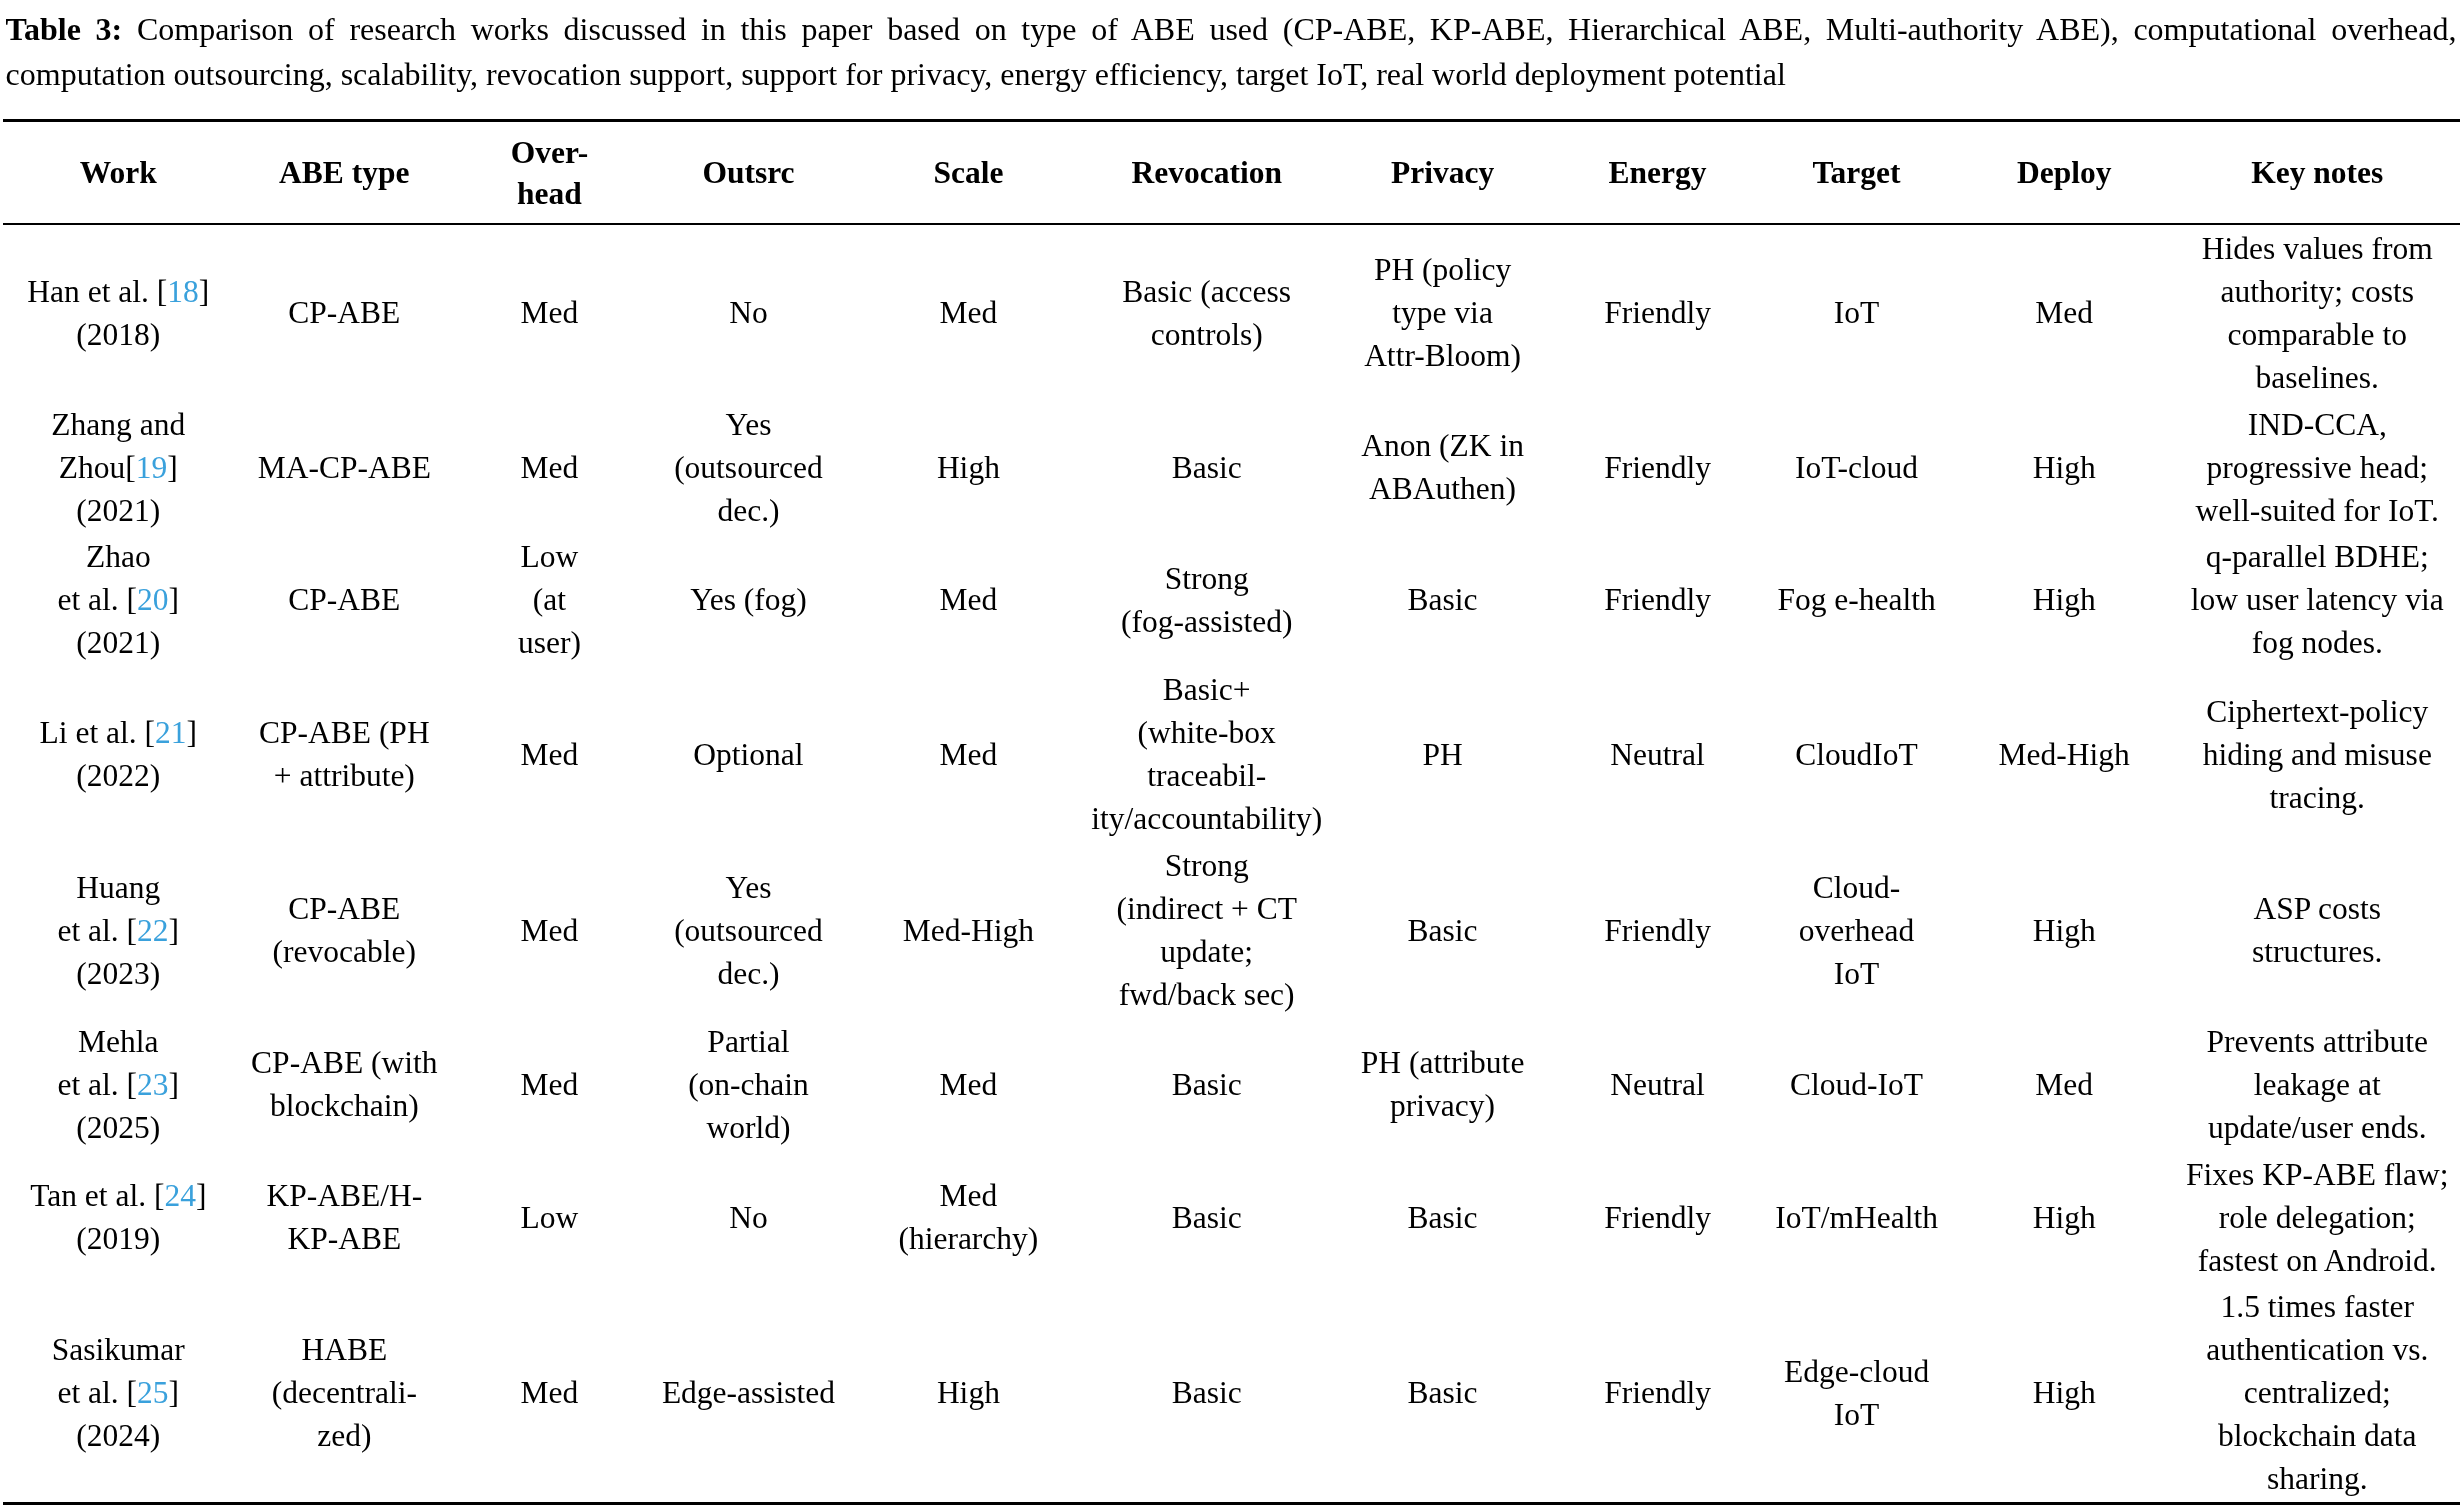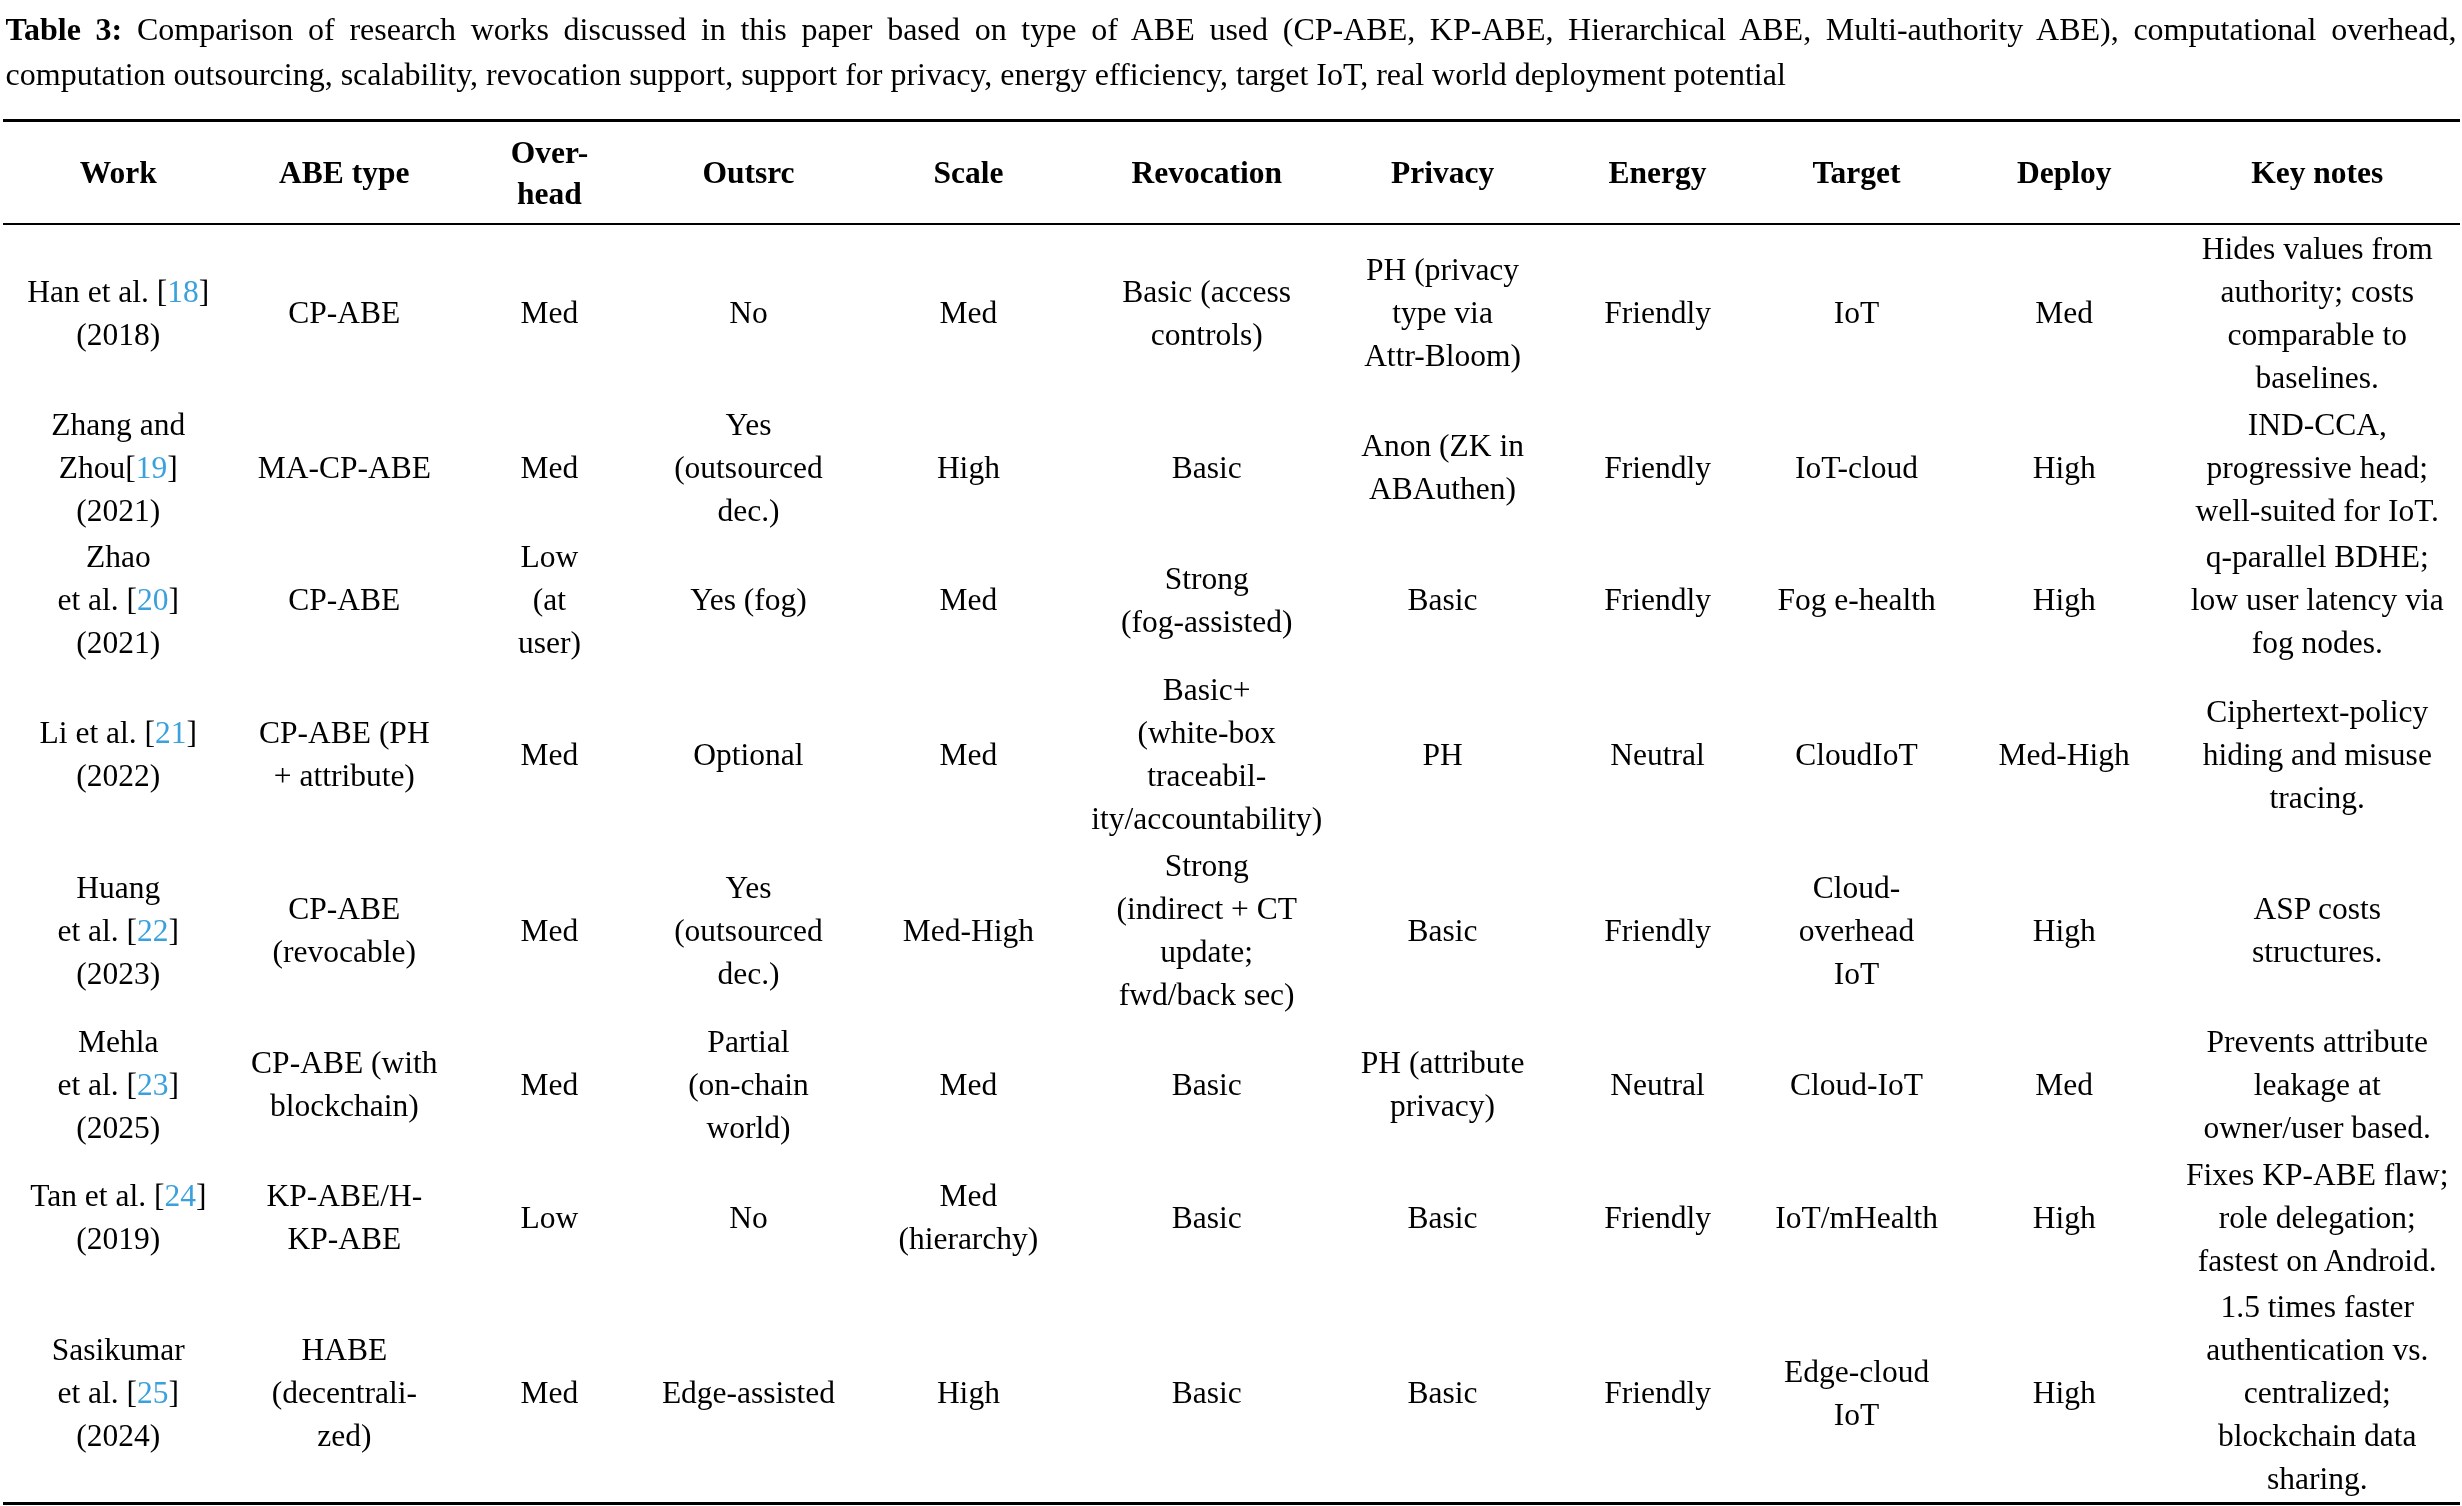--- a/index.html
+++ b/index.html
@@ -96,21 +96,21 @@
     <tbody id="body-rows">
         <tr>
           <td>Han et al. [<span class="cite">18</span>]
 (2018)</td>
           <td>CP-ABE</td>
           <td>Med</td>
           <td>No</td>
           <td>Med</td>
           <td>Basic (access
 controls)</td>
-          <td>PH (privacy
+          <td>PH (policy
 type via
 Attr-Bloom)</td>
           <td>Friendly</td>
           <td>IoT</td>
           <td>Med</td>
           <td>Hides values from
 authority; costs
 comparable to
 baselines.</td>
         </tr>
@@ -210,21 +210,21 @@
 world)</td>
           <td>Med</td>
           <td>Basic</td>
           <td>PH (attribute
 privacy)</td>
           <td>Neutral</td>
           <td>Cloud-IoT</td>
           <td>Med</td>
           <td>Prevents attribute
 leakage at
-owner/user based.</td>
+update/user ends.</td>
         </tr>
         <tr>
           <td>Tan et al. [<span class="cite">24</span>]
 (2019)</td>
           <td>KP-ABE/H-
 KP-ABE</td>
           <td>Low</td>
           <td>No</td>
           <td>Med
 (hierarchy)</td>

